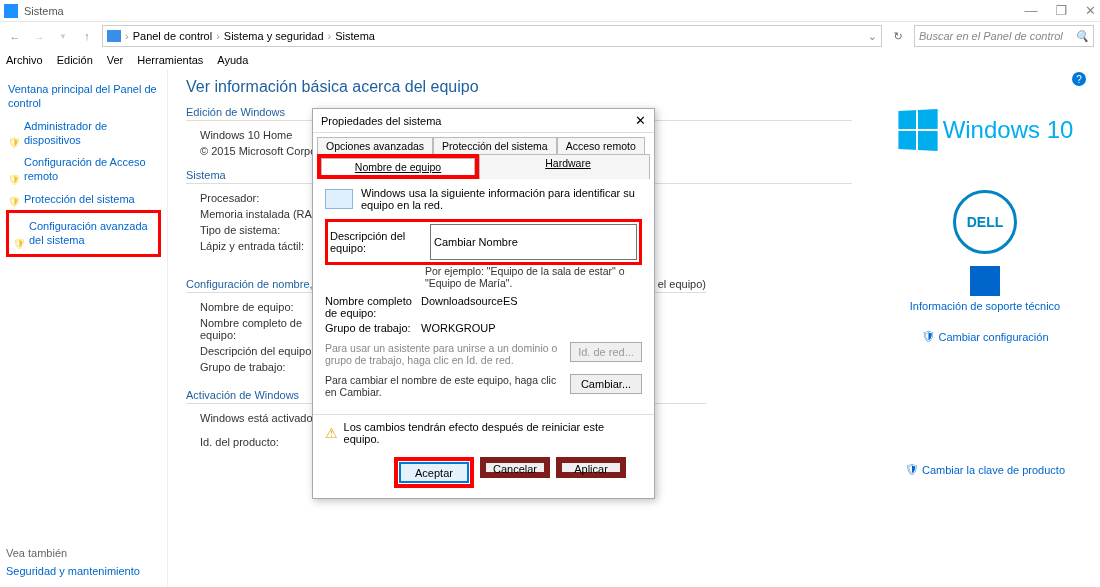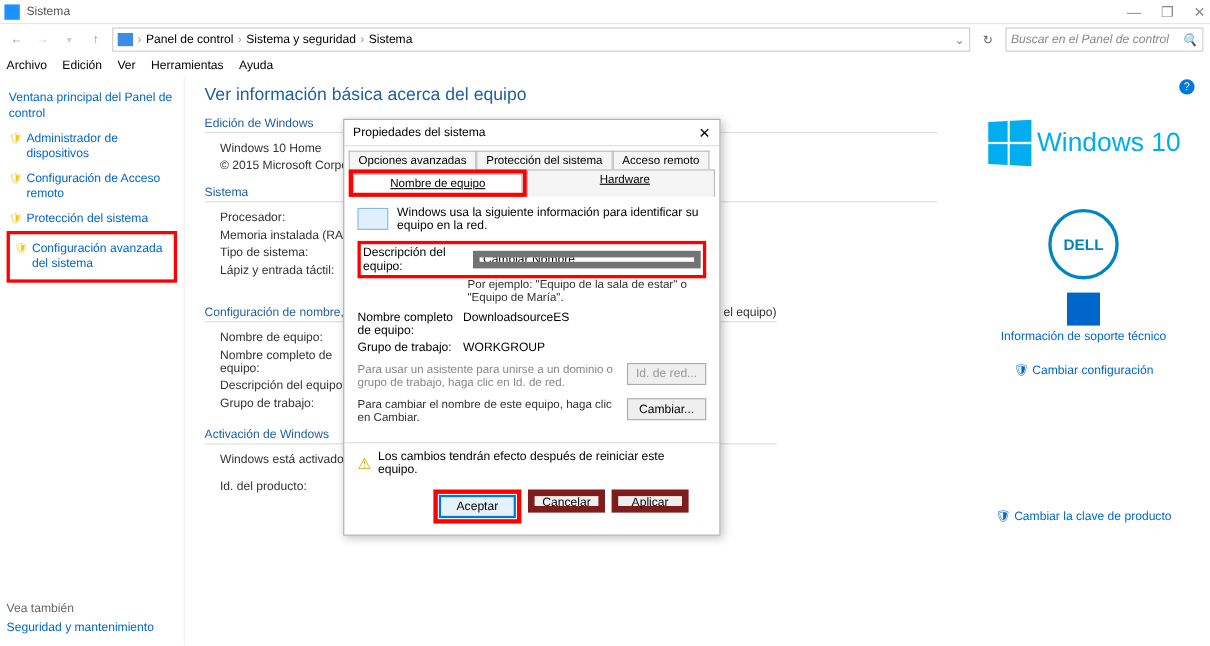--- a/index.html
+++ b/index.html
@@ -21,21 +21,21 @@
 .navbar .search { width: 180px; border: 1px solid #ccc; height: 22px; display: flex; align-items: center; padding: 0 4px; justify-content: space-between; color: #888; font-style: italic; font-size: 11px; }
 
 
 .menubar { height: 20px; display: flex; align-items: center; padding: 0 6px; gap: 14px; font-size: 11px; }
 
 
 .main { display: flex; height: calc(100% - 70px); }
 
 
 .sidebar { width: 168px; padding: 8px 6px; border-right: 1px solid #eee; }
-.sidebar .side-item { display: flex; align-items: flex-start; gap: 4px; padding: 4px 2px; font-size: 11px; color: #0066cc; cursor: pointer; line-height: 1.3; }
+.sidebar .side-item { display: flex; align-items: flex-end; gap: 4px; padding: 4px 2px; font-size: 11px; color: #0066cc; cursor: pointer; line-height: 1.3; }
 .sidebar .side-item.plain { color: #0066cc; }
 .sidebar .shield { width: 12px; height: 12px; display: inline-block; flex-shrink: 0; }
 .sidebar .shield::before { content: "🛡"; font-size: 10px; color: #f5c518; }
 .sidebar .highlighted { border: 3px solid red; padding: 2px; }
 .sidebar .vea { margin-top: 290px; color: #666; font-size: 11px; }
 .sidebar .sec-link { color: #0066cc; margin-top: 6px; display: block; font-size: 11px; }
 
 
 .content { flex: 1; padding: 8px 18px; position: relative; }
 .content h1 { font-size: 16px; color: #1e5f9e; font-weight: 400; margin-bottom: 10px; }
@@ -62,21 +62,21 @@
 .dialog .dlg-title .close { margin-left: auto; font-size: 13px; cursor: pointer; }
 .dialog .tabs { display: flex; flex-wrap: wrap; padding: 4px 4px 0; gap: 0; font-size: 11px; }
 .dialog .tabs .tab { border: 1px solid #bbb; border-bottom: none; padding: 2px 8px; background: #f5f5f5; cursor: pointer; font-size: 10.5px; }
 .dialog .tabs .tab.active { background: #fff; }
 .dialog .tabrow2 { display: flex; padding: 0 4px; text-decoration: underline; }
 .dialog .tab-hl { border: 4px solid red; display: inline-block; }
 .dialog .dlg-body { padding: 8px 12px; font-size: 11px; }
 .dialog .info-row { display: flex; align-items: flex-start; gap: 8px; margin-bottom: 8px; }
 .dialog .pc-ico { width: 28px; height: 20px; background: #dfeffc; border: 1px solid #88b8e0; flex-shrink: 0; margin-top: 2px; }
 .dialog .desc-hl { border: 3px solid red; padding: 2px; display: flex; align-items: center; gap: 4px; }
-.dialog .desc-hl input { flex: 1; border: 6px solid #737373; padding: 1px 3px; font-size: 11px; height: 16px; }
+.dialog .desc-hl input { flex: 1; border: 1px solid #737373; padding: 1px 3px; font-size: 11px; height: 36px; }
 .dialog .example { font-size: 10.5px; color: #333; margin-left: 100px; margin-bottom: 6px; }
 .dialog .kv2 { display: flex; margin: 3px 0; font-size: 11px; }
 .dialog .kv2 .k2 { width: 96px; }
 .dialog .btn-side { display: flex; align-items: flex-start; gap: 8px; margin: 8px 0; }
 .dialog .btn-side .txt { flex: 1; color: #888; font-size: 10.5px; }
 .dialog .btn-side button { width: 72px; height: 20px; font-size: 11px; border: 1px solid #aaa; background: #efefef; }
 .dialog .btn-side button:disabled { color: #999; }
 .dialog .warn { display: flex; align-items: center; gap: 6px; border-top: 1px solid #ddd; padding: 6px 12px; font-size: 11px; }
 .dialog .warn .tri { color: #e6a100; font-size: 14px; }
 .dialog .dlg-buttons { display: flex; justify-content: flex-end; gap: 6px; padding: 6px 28px 10px; }

